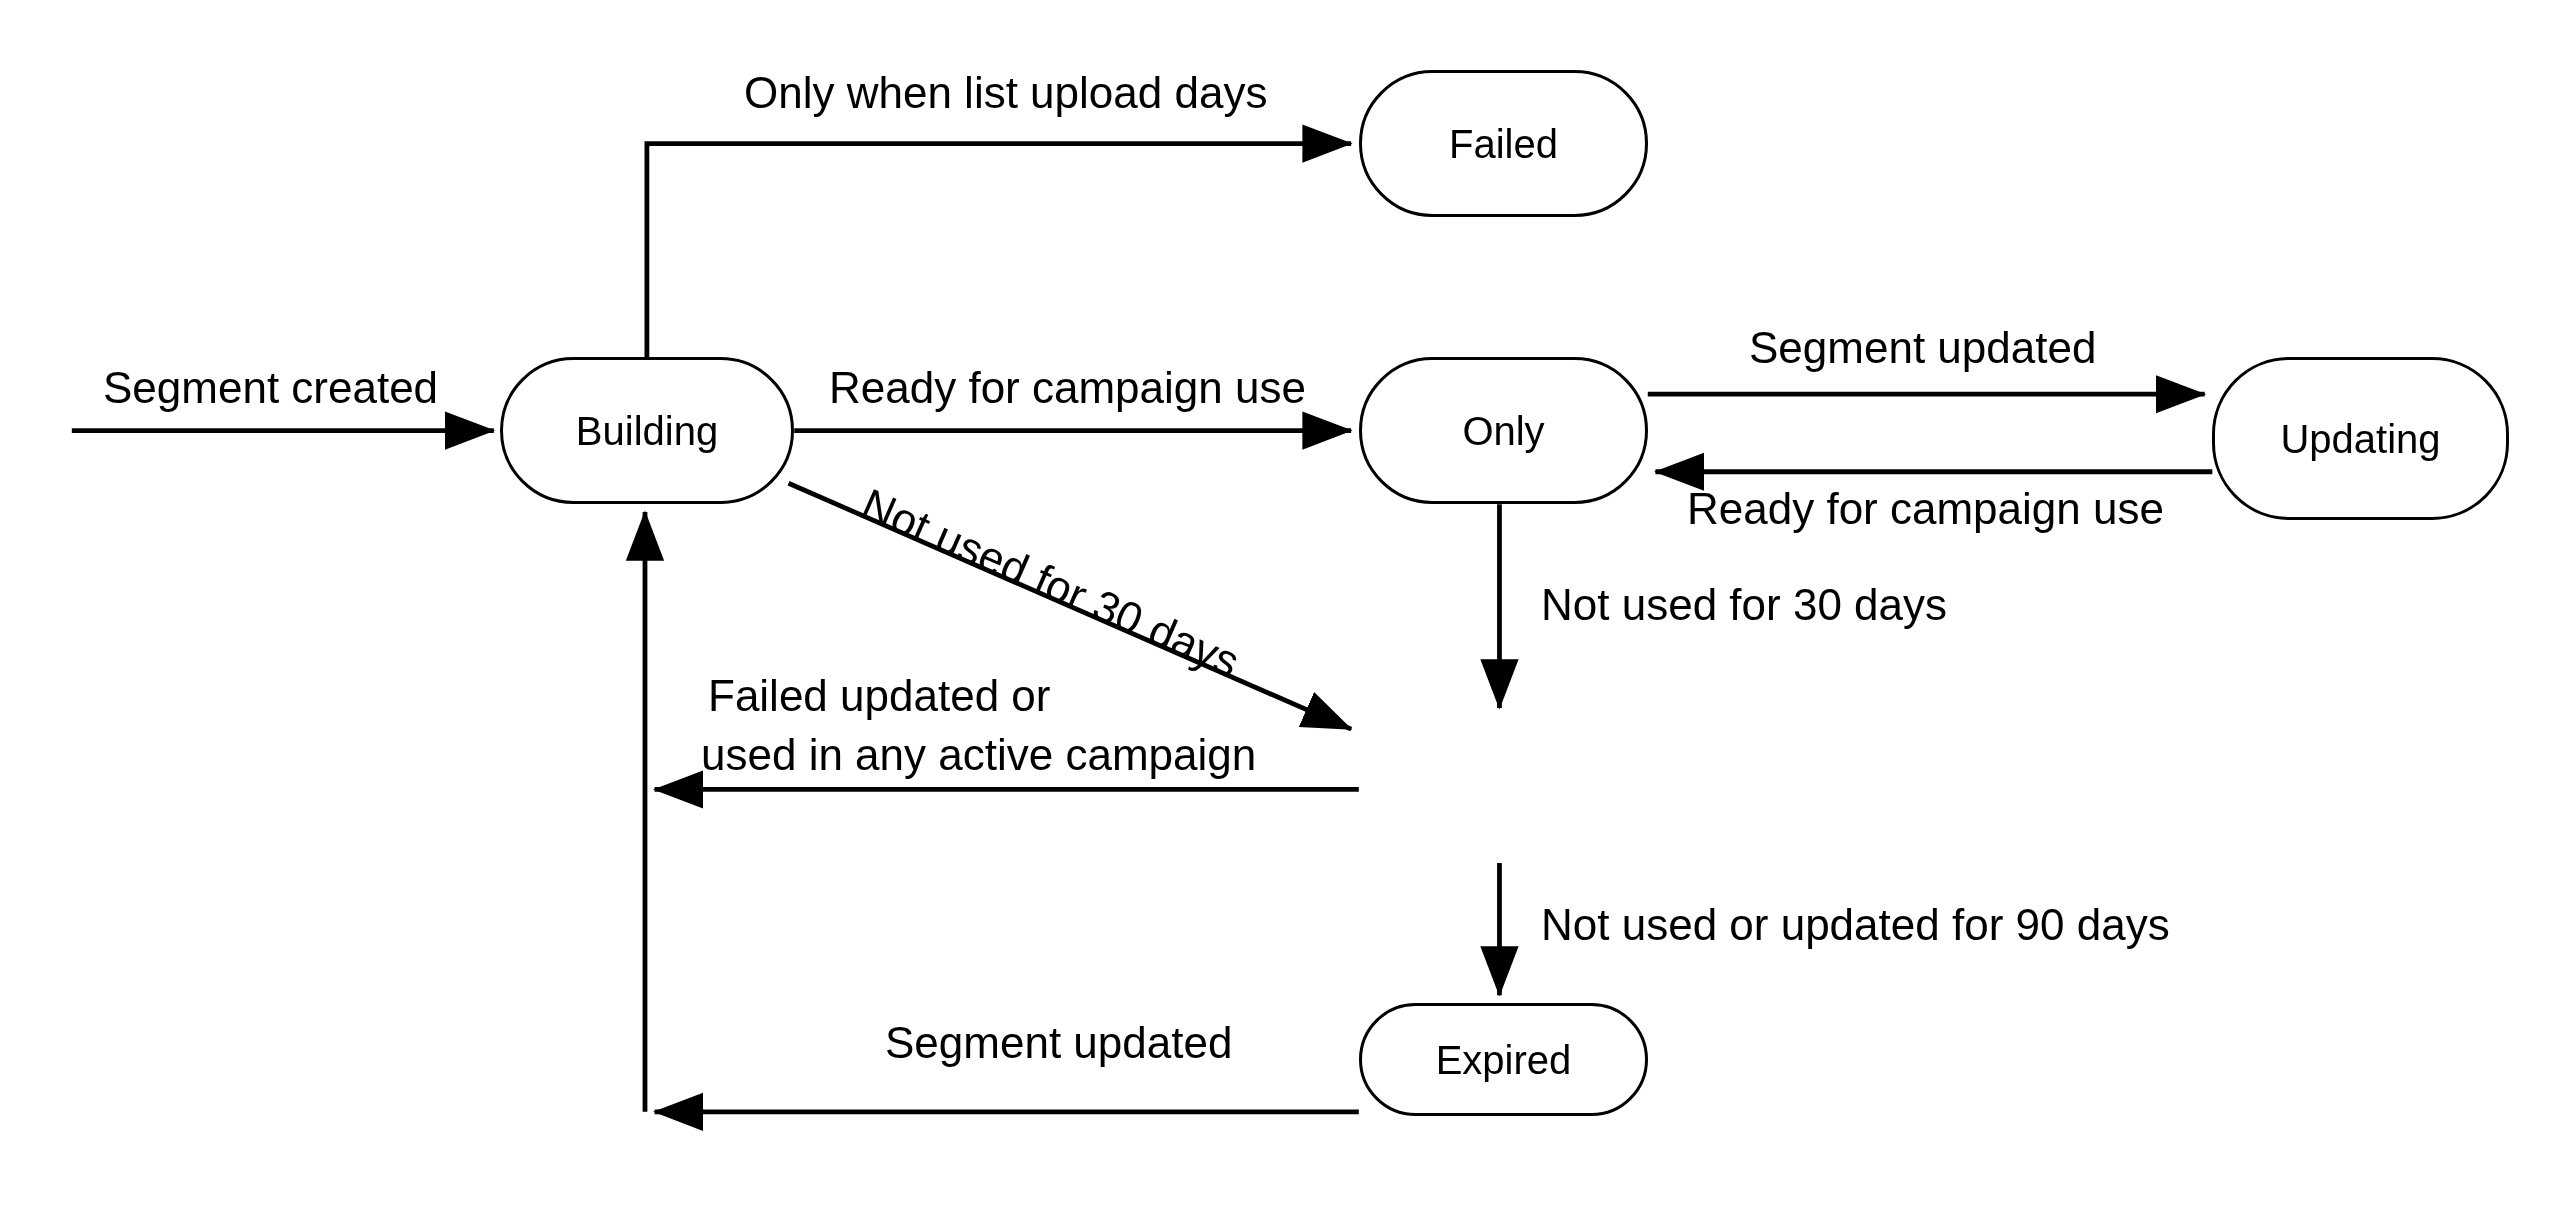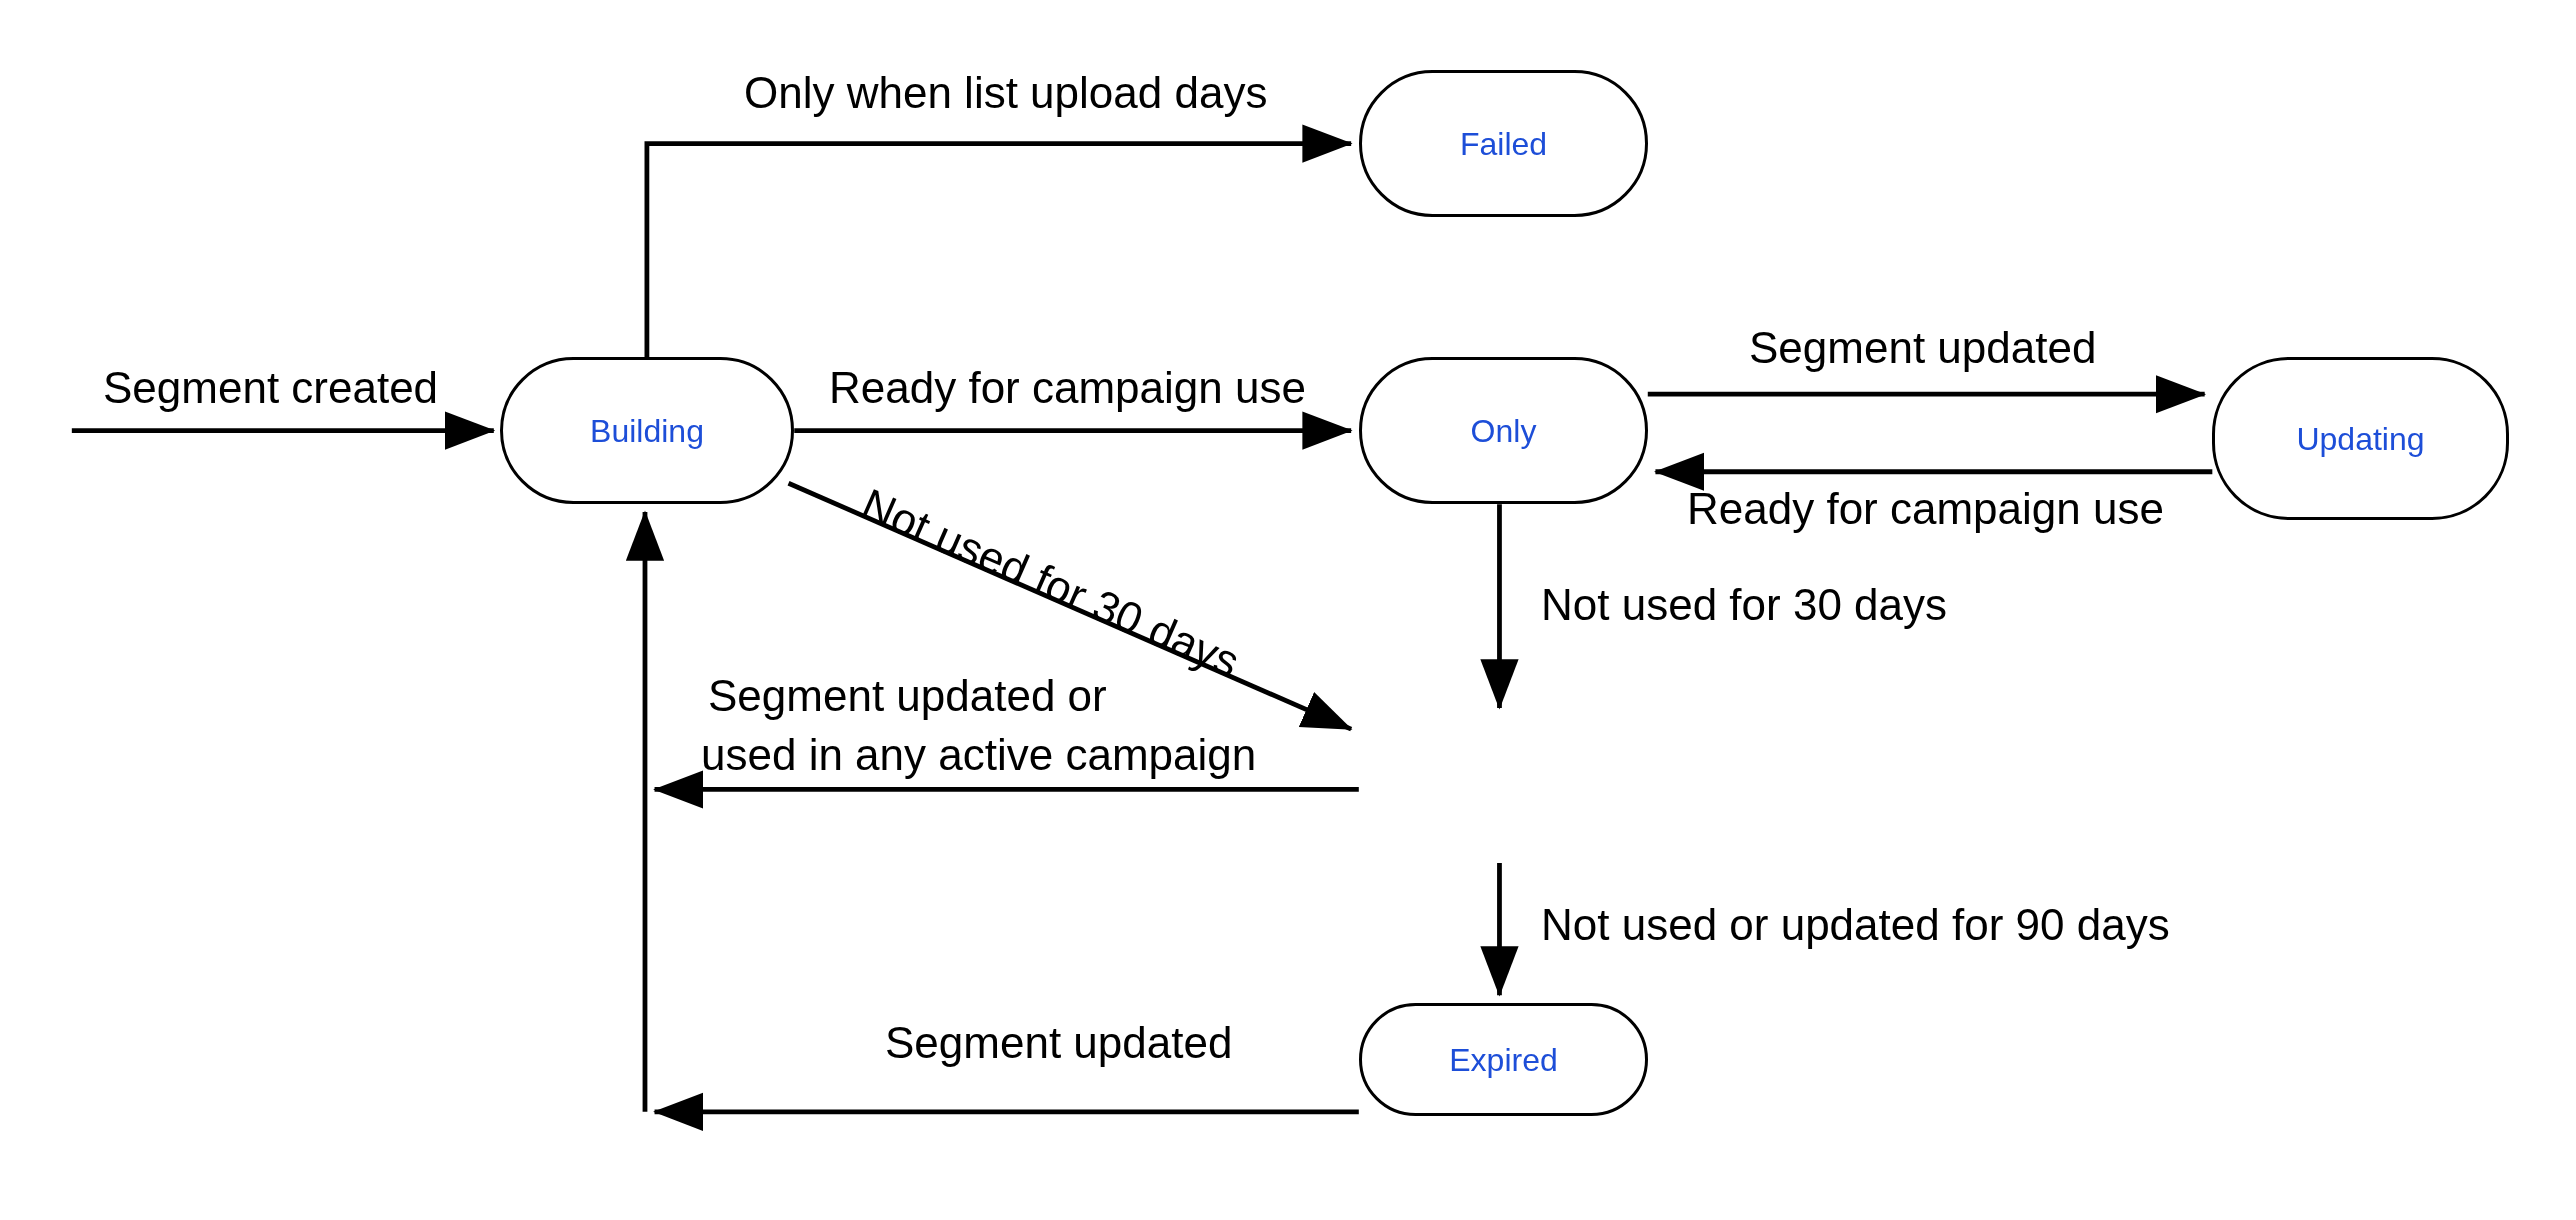--- a/index.html
+++ b/index.html
@@ -31,22 +31,22 @@
     box-sizing: border-box;
     border: 3.8px solid #000000;
     border-radius: 77px;
     background: #ffffff;
     display: flex;
     align-items: center;
     justify-content: center;
   }
   .state-label {
     font-family: "Liberation Sans", sans-serif;
-    font-size: 32px;
-    color: #1d4ed8;
+    font-size: 40px;
+    color: #000000;
     line-height: 1;
     white-space: nowrap;
   }
   .edge-label {
     position: absolute;
     font-family: "Liberation Sans", sans-serif;
     font-size: 44px;
     color: #000000;
     line-height: 1.16;
     white-space: pre;
@@ -119,21 +119,21 @@
   <span class="edge-label" style="left:829px; top:362px;">Ready for campaign use</span>
 
   <span class="edge-label rot" style="left:875px; top:478px; transform:rotate(23.6deg);">Not used for 30 days</span>
 
   <span class="edge-label" style="left:1749px; top:322px;">Segment updated</span>
 
   <span class="edge-label" style="left:1687px; top:483px;">Ready for campaign use</span>
 
   <span class="edge-label" style="left:1541px; top:579px;">Not used for 30 days</span>
 
-  <span class="edge-label" style="left:708px; top:670px;">Segment updated or</span>
+  <span class="edge-label" style="left:708px; top:670px;">Failed updated or</span>
   <span class="edge-label" style="left:701px; top:729px;">used in any active campaign</span>
 
   <span class="edge-label" style="left:1541px; top:899px;">Not used or updated for 90 days</span>
 
   <span class="edge-label" style="left:885px; top:1017px;">Segment updated</span>
 
 </div>
 
 
 </body></html>

